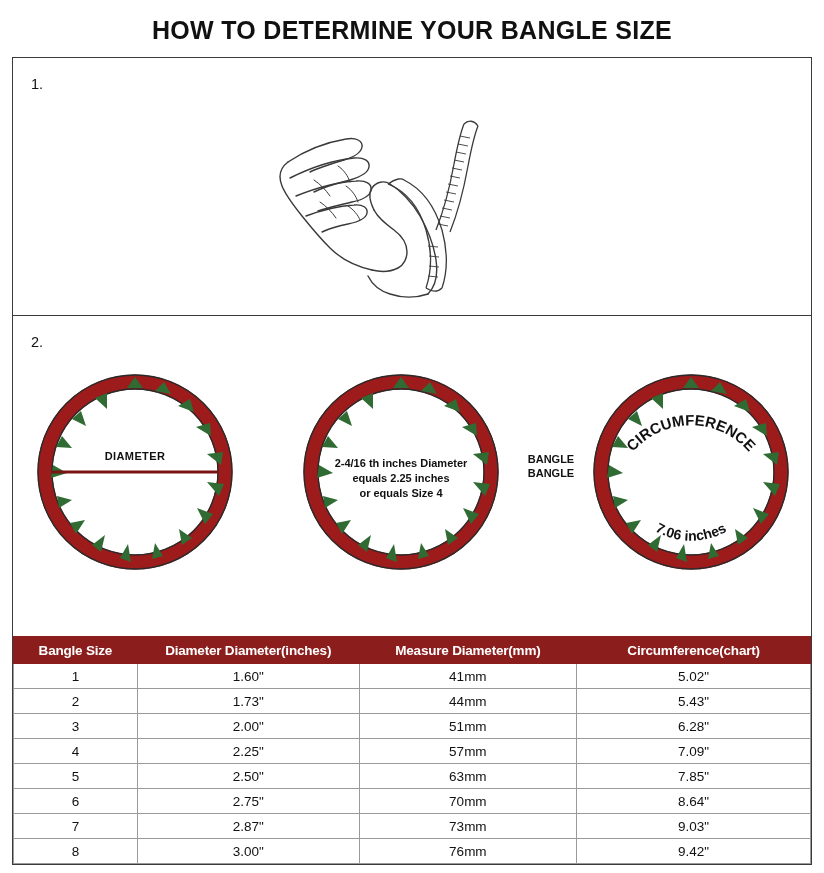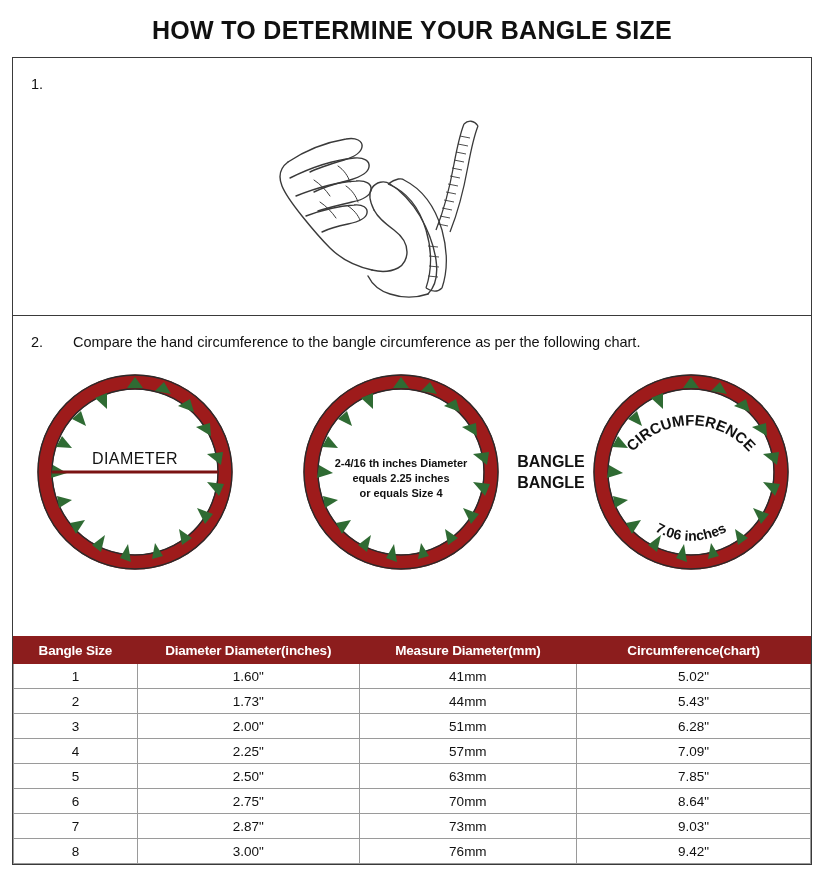--- a/index.html
+++ b/index.html
@@ -77,43 +77,43 @@
   }
   #bangle1 { left: 22px; top: 8px; }
   #bangle2 { left: 288px; top: 8px; }
   #bangle3 { left: 578px; top: 8px; }
 
   .diam-label {
     position: absolute;
     left: 0; right: 0;
     top: 78px;
     text-align: center;
-    font-size: 16px;
-    font-weight: normal;
+    font-size: 11px;
+    font-weight: bold;
     letter-spacing: 0.4px;
     color: #111;
   }
   .center-note {
     position: absolute;
     left: 14px;
     right: 14px;
     top: 84px;
     text-align: center;
     font-size: 11px;
     font-weight: bold;
     line-height: 1.35;
     color: #111;
   }
   #bangle-equals {
     position: absolute;
     left: 498px;
     top: 88px;
     width: 80px;
     text-align: center;
-    font-size: 16px;
+    font-size: 11px;
     font-weight: bold;
     line-height: 1.3;
     color: #111;
   }
 
   
   #size-table {
     position: absolute;
     left: 0;
     bottom: 0;
@@ -213,21 +213,20 @@
             <line x1="161" y1="160" x2="171" y2="161"></line>
             <line x1="160" y1="170" x2="170" y2="171"></line>
           </g>
         </svg>
       </div>
     </div>
 
     <div class="step-section" id="section2">
       <div class="step-line">
         <span class="step-num">2.</span>
-        <span class="step-text">Compare the hand circumference to the bangle circumference as per the following chart.</span>
       </div>
 
       <div id="bangles">
 
         <div class="bangle" id="bangle1">
           <svg width="200" height="200" viewBox="0 0 200 200" xmlns="http://www.w3.org/2000/svg">
             <circle cx="100" cy="100" r="90" fill="none" stroke="#9e1b1b" stroke-width="15"></circle>
             <circle cx="100" cy="100" r="83" fill="none" stroke="#2a2a2a" stroke-width="1.4"></circle>
             <circle cx="100" cy="100" r="97" fill="none" stroke="#2a2a2a" stroke-width="1.4"></circle>
             <g fill="#2f6b33">

